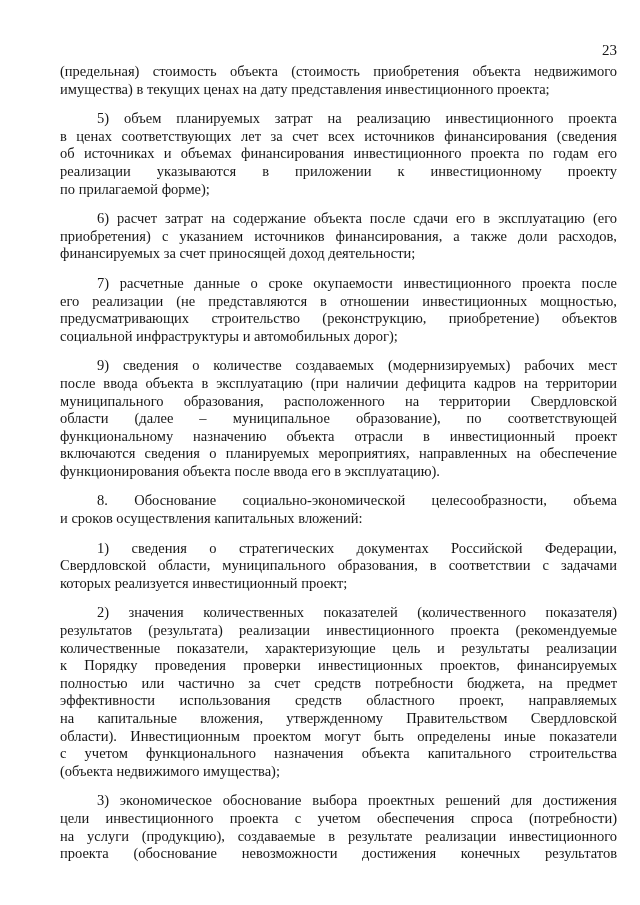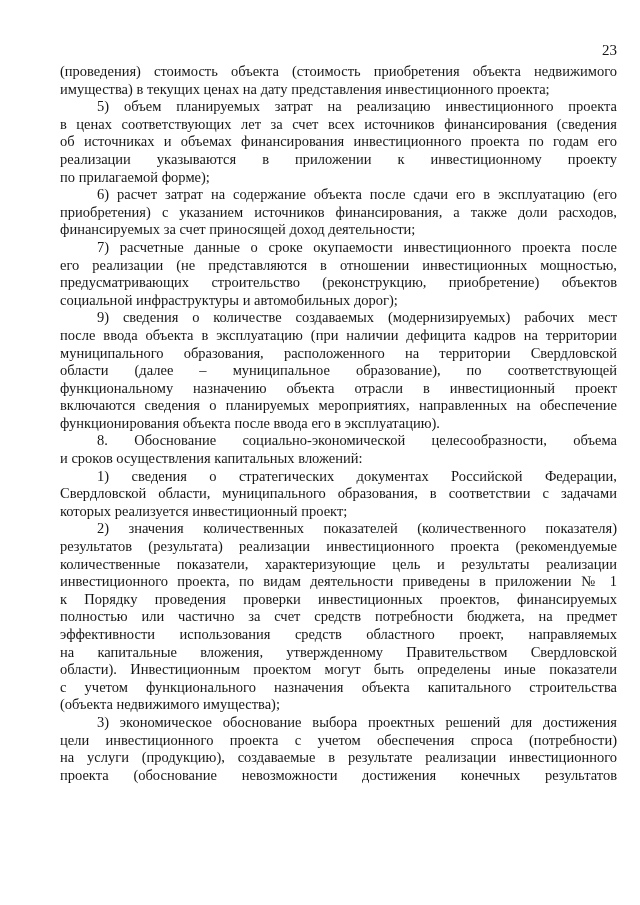--- a/index.html
+++ b/index.html
@@ -34,30 +34,31 @@
     font-size: 14.5px;
     line-height: 17.6px;
     text-align: justify;
     text-align-last: justify;
   }
   .line.end {
     text-align-last: left;
   }
   .line.indent {
     text-indent: 37px;
+    margin-top: 12px;
   }
 </style>
 </head>
 <body>
 
 <div class="content">
   <div class="page-number">23</div>
   <div class="text-block">
       <div class="paragraph">
-        <div class="line">(проведения) стоимость объекта (стоимость приобретения объекта недвижимого</div>
+        <div class="line">(предельная) стоимость объекта (стоимость приобретения объекта недвижимого</div>
         <div class="line end">имущества) в текущих ценах на дату представления инвестиционного проекта;</div>
       </div>
       <div class="paragraph">
         <div class="line indent">5) объем планируемых затрат на реализацию инвестиционного проекта</div>
         <div class="line">в ценах соответствующих лет за счет всех источников финансирования (сведения</div>
         <div class="line">об источниках и объемах финансирования инвестиционного проекта по годам его</div>
         <div class="line">реализации указываются в приложении к инвестиционному проекту</div>
         <div class="line end">по прилагаемой форме);</div>
       </div>
       <div class="paragraph">
@@ -86,21 +87,20 @@
       </div>
       <div class="paragraph">
         <div class="line indent">1) сведения о стратегических документах Российской Федерации,</div>
         <div class="line">Свердловской области, муниципального образования, в соответствии с задачами</div>
         <div class="line end">которых реализуется инвестиционный проект;</div>
       </div>
       <div class="paragraph">
         <div class="line indent">2) значения количественных показателей (количественного показателя)</div>
         <div class="line">результатов (результата) реализации инвестиционного проекта (рекомендуемые</div>
         <div class="line">количественные показатели, характеризующие цель и результаты реализации</div>
-        <div class="line">инвестиционного проекта, по видам деятельности приведены в приложении № 1</div>
         <div class="line">к Порядку проведения проверки инвестиционных проектов, финансируемых</div>
         <div class="line">полностью или частично за счет средств потребности бюджета, на предмет</div>
         <div class="line">эффективности использования средств областного проект, направляемых</div>
         <div class="line">на капитальные вложения, утвержденному Правительством Свердловской</div>
         <div class="line">области). Инвестиционным проектом могут быть определены иные показатели</div>
         <div class="line">с учетом функционального назначения объекта капитального строительства</div>
         <div class="line end">(объекта недвижимого имущества);</div>
       </div>
       <div class="paragraph">
         <div class="line indent">3) экономическое обоснование выбора проектных решений для достижения</div>

